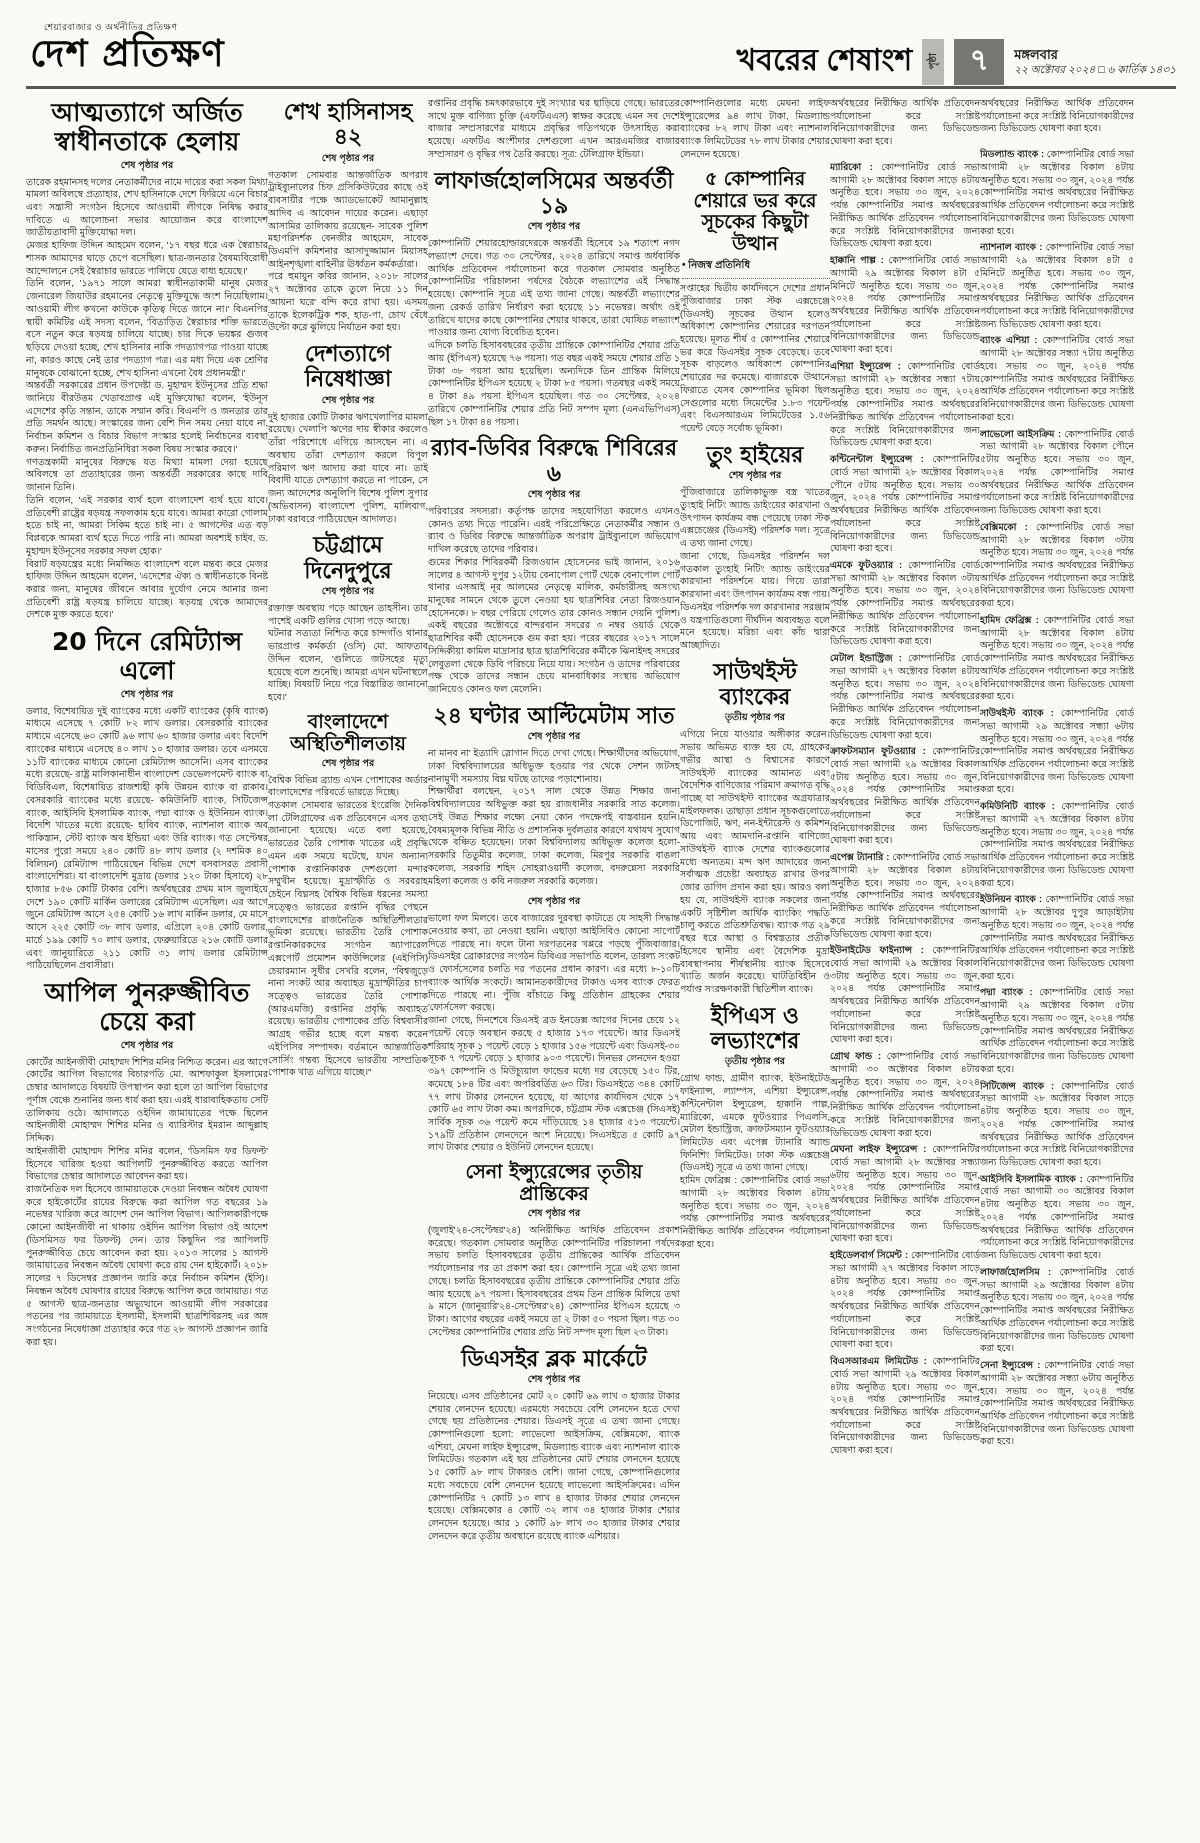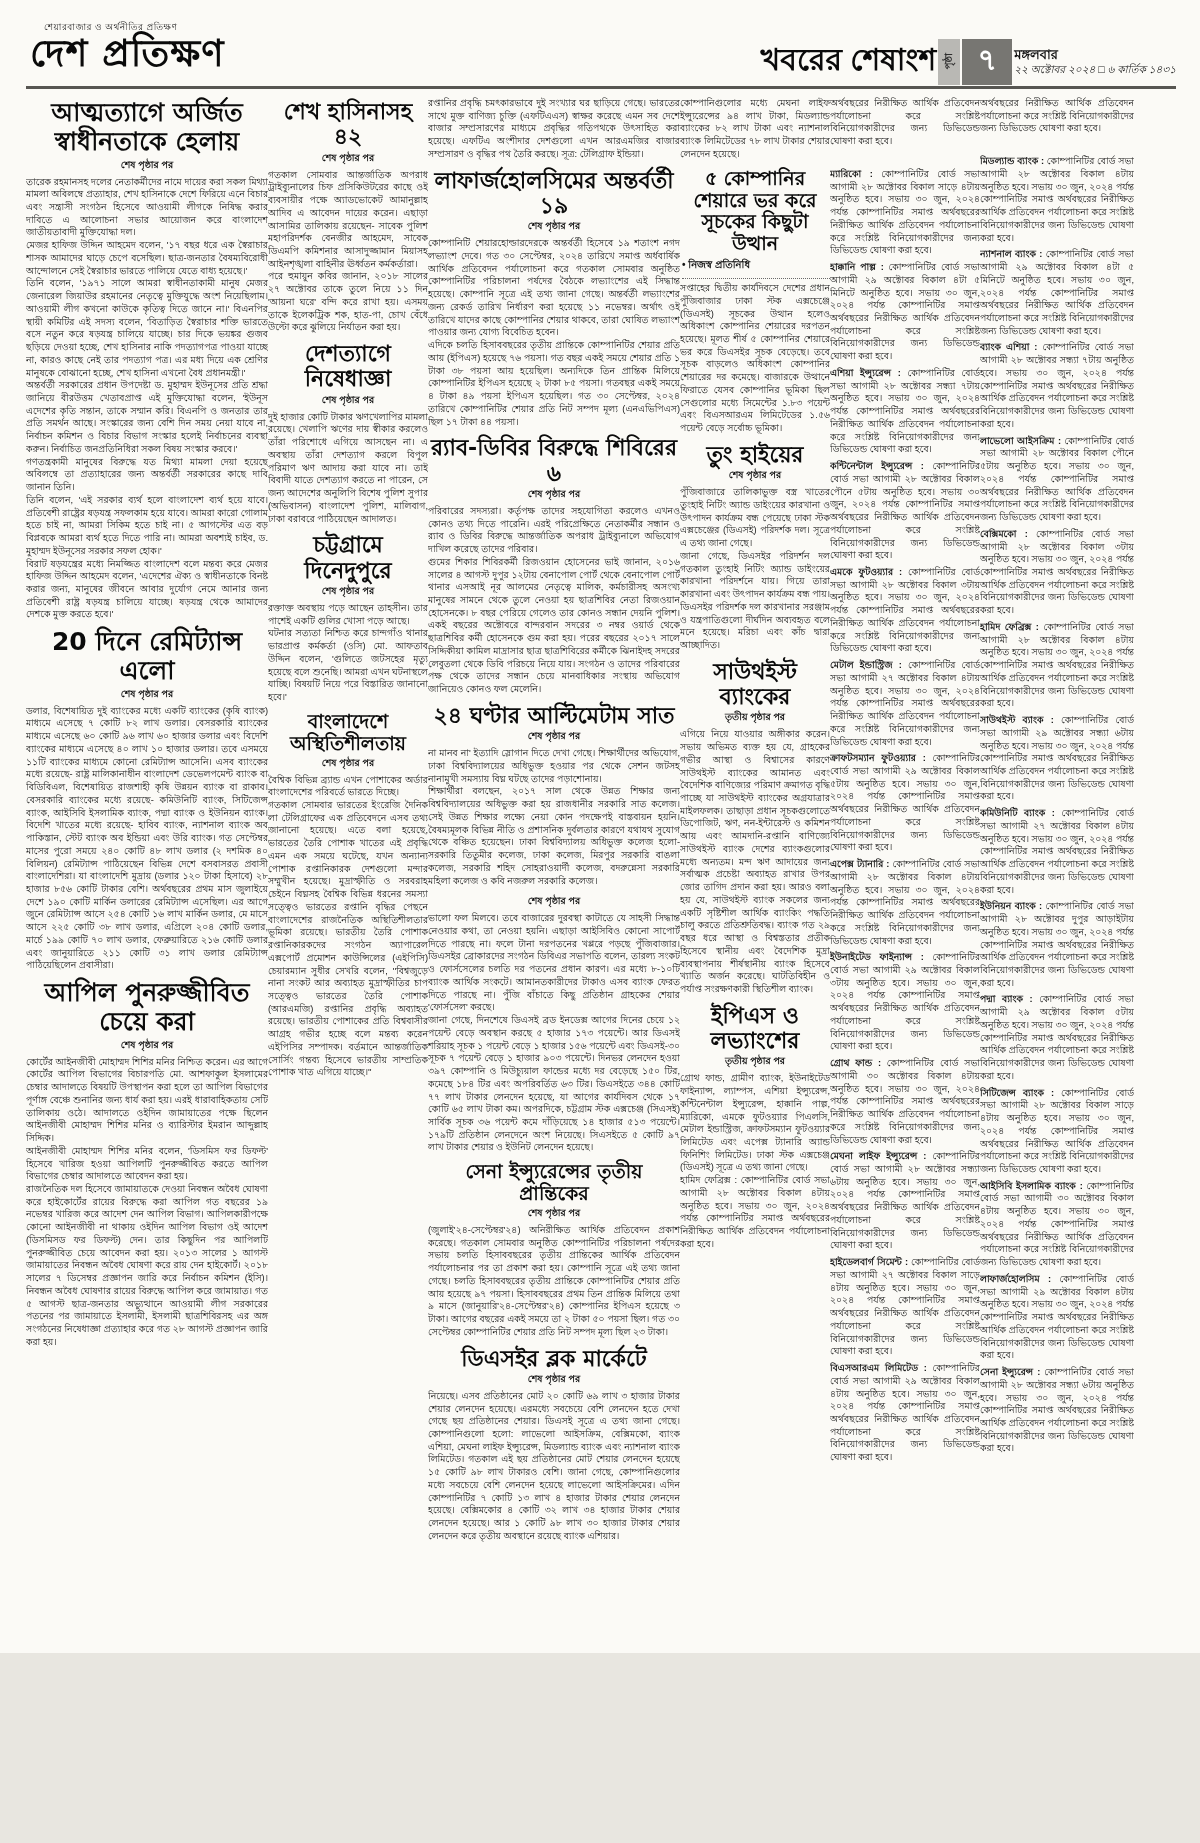--- a/index.html
+++ b/index.html
@@ -1,27 +1,27 @@
 <!DOCTYPE html>
 <html lang="bn"><head>
 <meta charset="utf-8">
 <style>
   html,body{margin:0;padding:0;background:#e8e6e0;}
   .page{
-    position:relative;width:1200px;height:1653px;margin:0 auto;
+    position:relative;width:1200px;height:1843px;margin:0 auto;
     background:#fbfaf6;color:#141414;overflow:hidden;
     font-family:"Liberation Sans","DejaVu Sans",sans-serif;
   }
   
   .hdr{position:absolute;left:26px;right:24px;top:18px;height:64px;}
   .masthead{position:absolute;left:4px;top:2px;}
   .mh-tagline{font-size:9px;letter-spacing:.5px;color:#222;margin-left:14px;}
   .mh-title{font-size:37px;font-weight:bold;line-height:1.05;letter-spacing:1px;color:#0a0a0a;
             font-family:"DejaVu Sans","Liberation Sans",sans-serif;}
-  .hdr-right{position:absolute;right:0;top:18px;display:flex;align-items:center;gap:2px;}
+  .hdr-right{position:absolute;right:0;top:18px;display:flex;align-items:center;gap:10px;}
   .section-title{font-size:30px;font-weight:bold;color:#0a0a0a;white-space:nowrap;}
   .pagebox-label{width:22px;height:46px;background:#b9b8b4;display:flex;align-items:center;justify-content:center;}
   .pagebox-label span{writing-mode:vertical-rl;transform:rotate(180deg);font-size:10px;font-weight:bold;color:#2e2e2e;}
   .pagebox-num{width:50px;height:46px;background:#777672;color:#ffffff;font-size:30px;font-weight:bold;
                display:flex;align-items:center;justify-content:center;}
   .dateblock{display:flex;flex-direction:column;justify-content:flex-end;line-height:1.25;}
   .day{font-size:13px;font-weight:bold;}
   .date{font-size:10.5px;color:#222;font-style:italic;}
   .hdr-rule{position:absolute;left:26px;right:24px;top:86px;height:3px;background:#575652;}
   
@@ -36,21 +36,21 @@
   .hl-xl{font-size:25px;}
   .hl-lg{font-size:22px;}
   .hl-md{font-size:19px;}
   .cont{font-size:9.5px;font-weight:bold;text-align:center;margin:1px 0 3px 0;}
   .byline{font-size:10px;font-weight:bold;margin:2px 0 3px 2px;padding-bottom:4px;
           border-bottom:1px dotted #6a6a6a;}
   .body{font-size:9.3px;line-height:1.37;text-align:justify;white-space:pre-line;color:#181818;}
   .notice{font-size:9.3px;line-height:1.37;text-align:justify;margin:0 0 4px 0;color:#181818;}
   .nname{font-weight:bold;}
   .nname::after{content:" : ";}
-  .lead{margin-bottom:20px;}
+  .lead{margin-bottom:13px;}
 </style>
 </head>
 <body>
 
 <div class="page">
 
   <header class="hdr">
     <div class="masthead">
       <div class="mh-tagline">শেয়ারবাজার ও অর্থনীতির প্রতিক্ষণ</div>
       <div class="mh-title">দেশ প্রতিক্ষণ</div>

